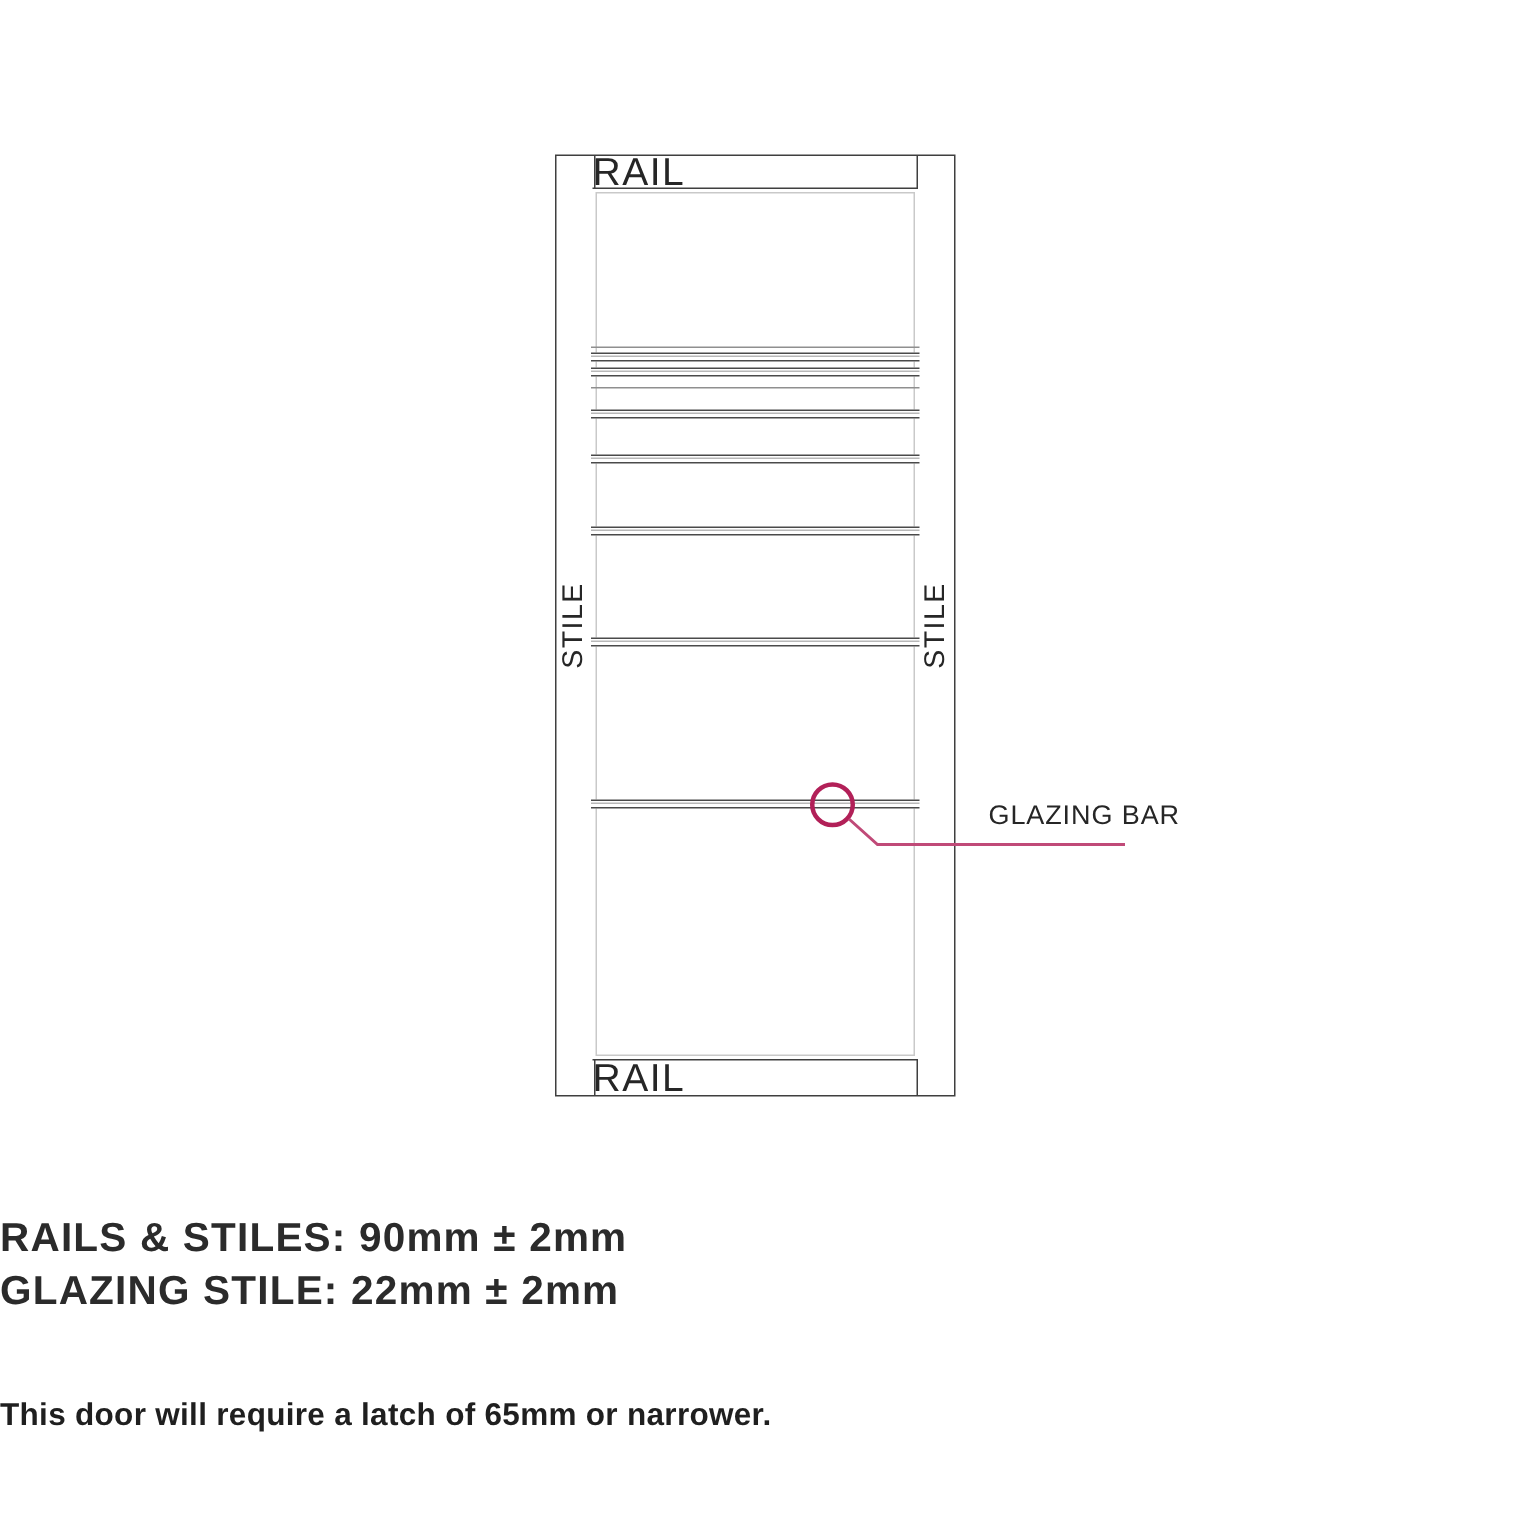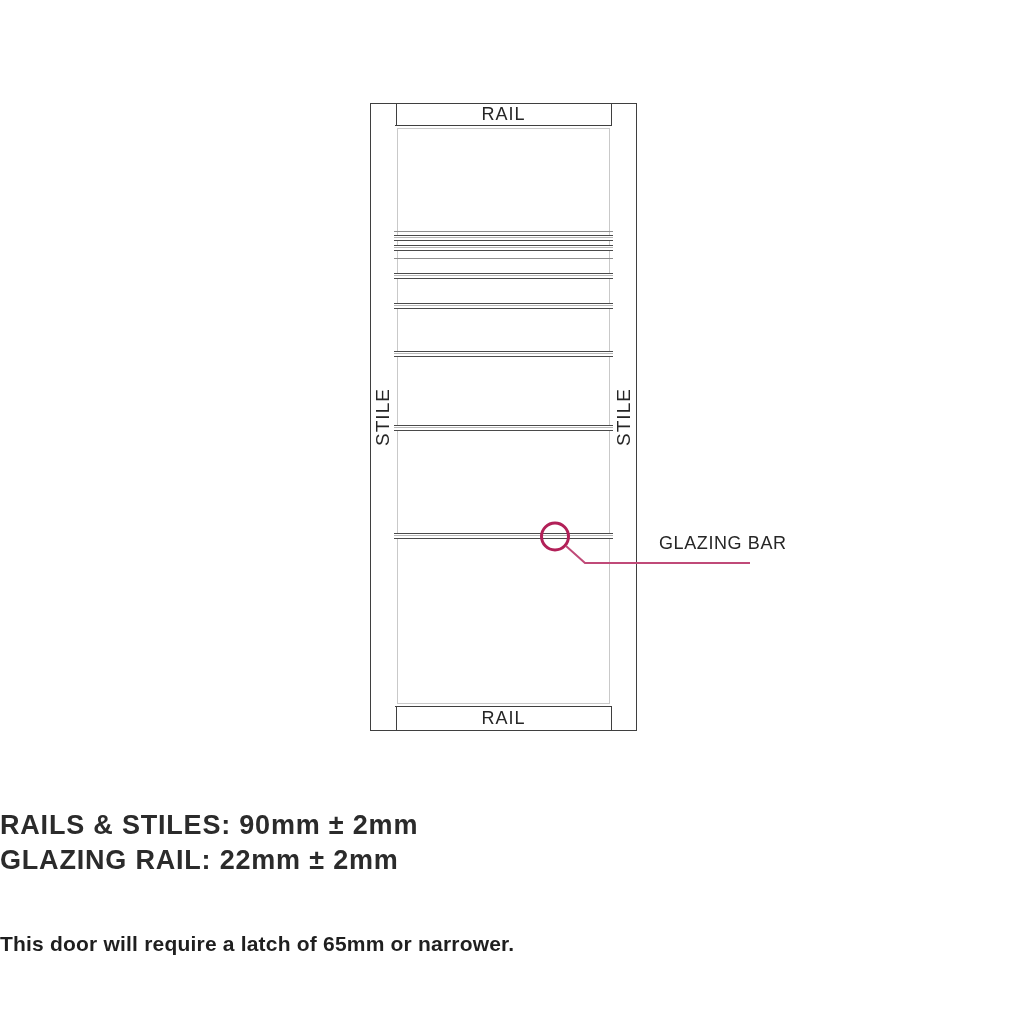--- a/index.html
+++ b/index.html
@@ -39,22 +39,22 @@
     letter-spacing: 1px;
     color: #262626;
     white-space: nowrap;
   }
   .rail {
     position: absolute;
     left: 24px; right: 24px;
     box-sizing: border-box;
     display: flex;
     align-items: center;
-    justify-content: center;
-    font-size: 18px;
+    justify-content: flex-start;
+    font-size: 26px;
     letter-spacing: 1px;
     color: #262626;
     line-height: 1;
   }
   .rail-top    { top: 0;    height: 21.5px; border-bottom: 1.5px solid #3f3f3f; }
   .rail-bottom { bottom: 0; height: 24px;   border-top: 1.5px solid #3f3f3f; padding-bottom: 2px; }
 
   .glass {
     position: absolute;
     left: 24px; right: 24px;
@@ -175,17 +175,17 @@
 
   <svg class="callout-svg" viewBox="0 0 1025 1025" xmlns="http://www.w3.org/2000/svg">
     <circle cx="555" cy="536.5" r="13.5" fill="none" stroke="#b22058" stroke-width="3"></circle>
     <polyline points="566,546 585,563 750,563" fill="none" stroke="#c04a78" stroke-width="2"></polyline>
   </svg>
 
   <div class="callout-label">GLAZING BAR</div>
 
   <div class="specs">
     <div class="spec-line">RAILS &amp; STILES: 90mm ± 2mm</div>
-    <div class="spec-line">GLAZING RAIL: 22mm ± 2mm</div>
+    <div class="spec-line">GLAZING STILE: 22mm ± 2mm</div>
     <div class="spec-note">This door will require a latch of 65mm or narrower.</div>
   </div>
 
 </div>
 
 </body></html>

